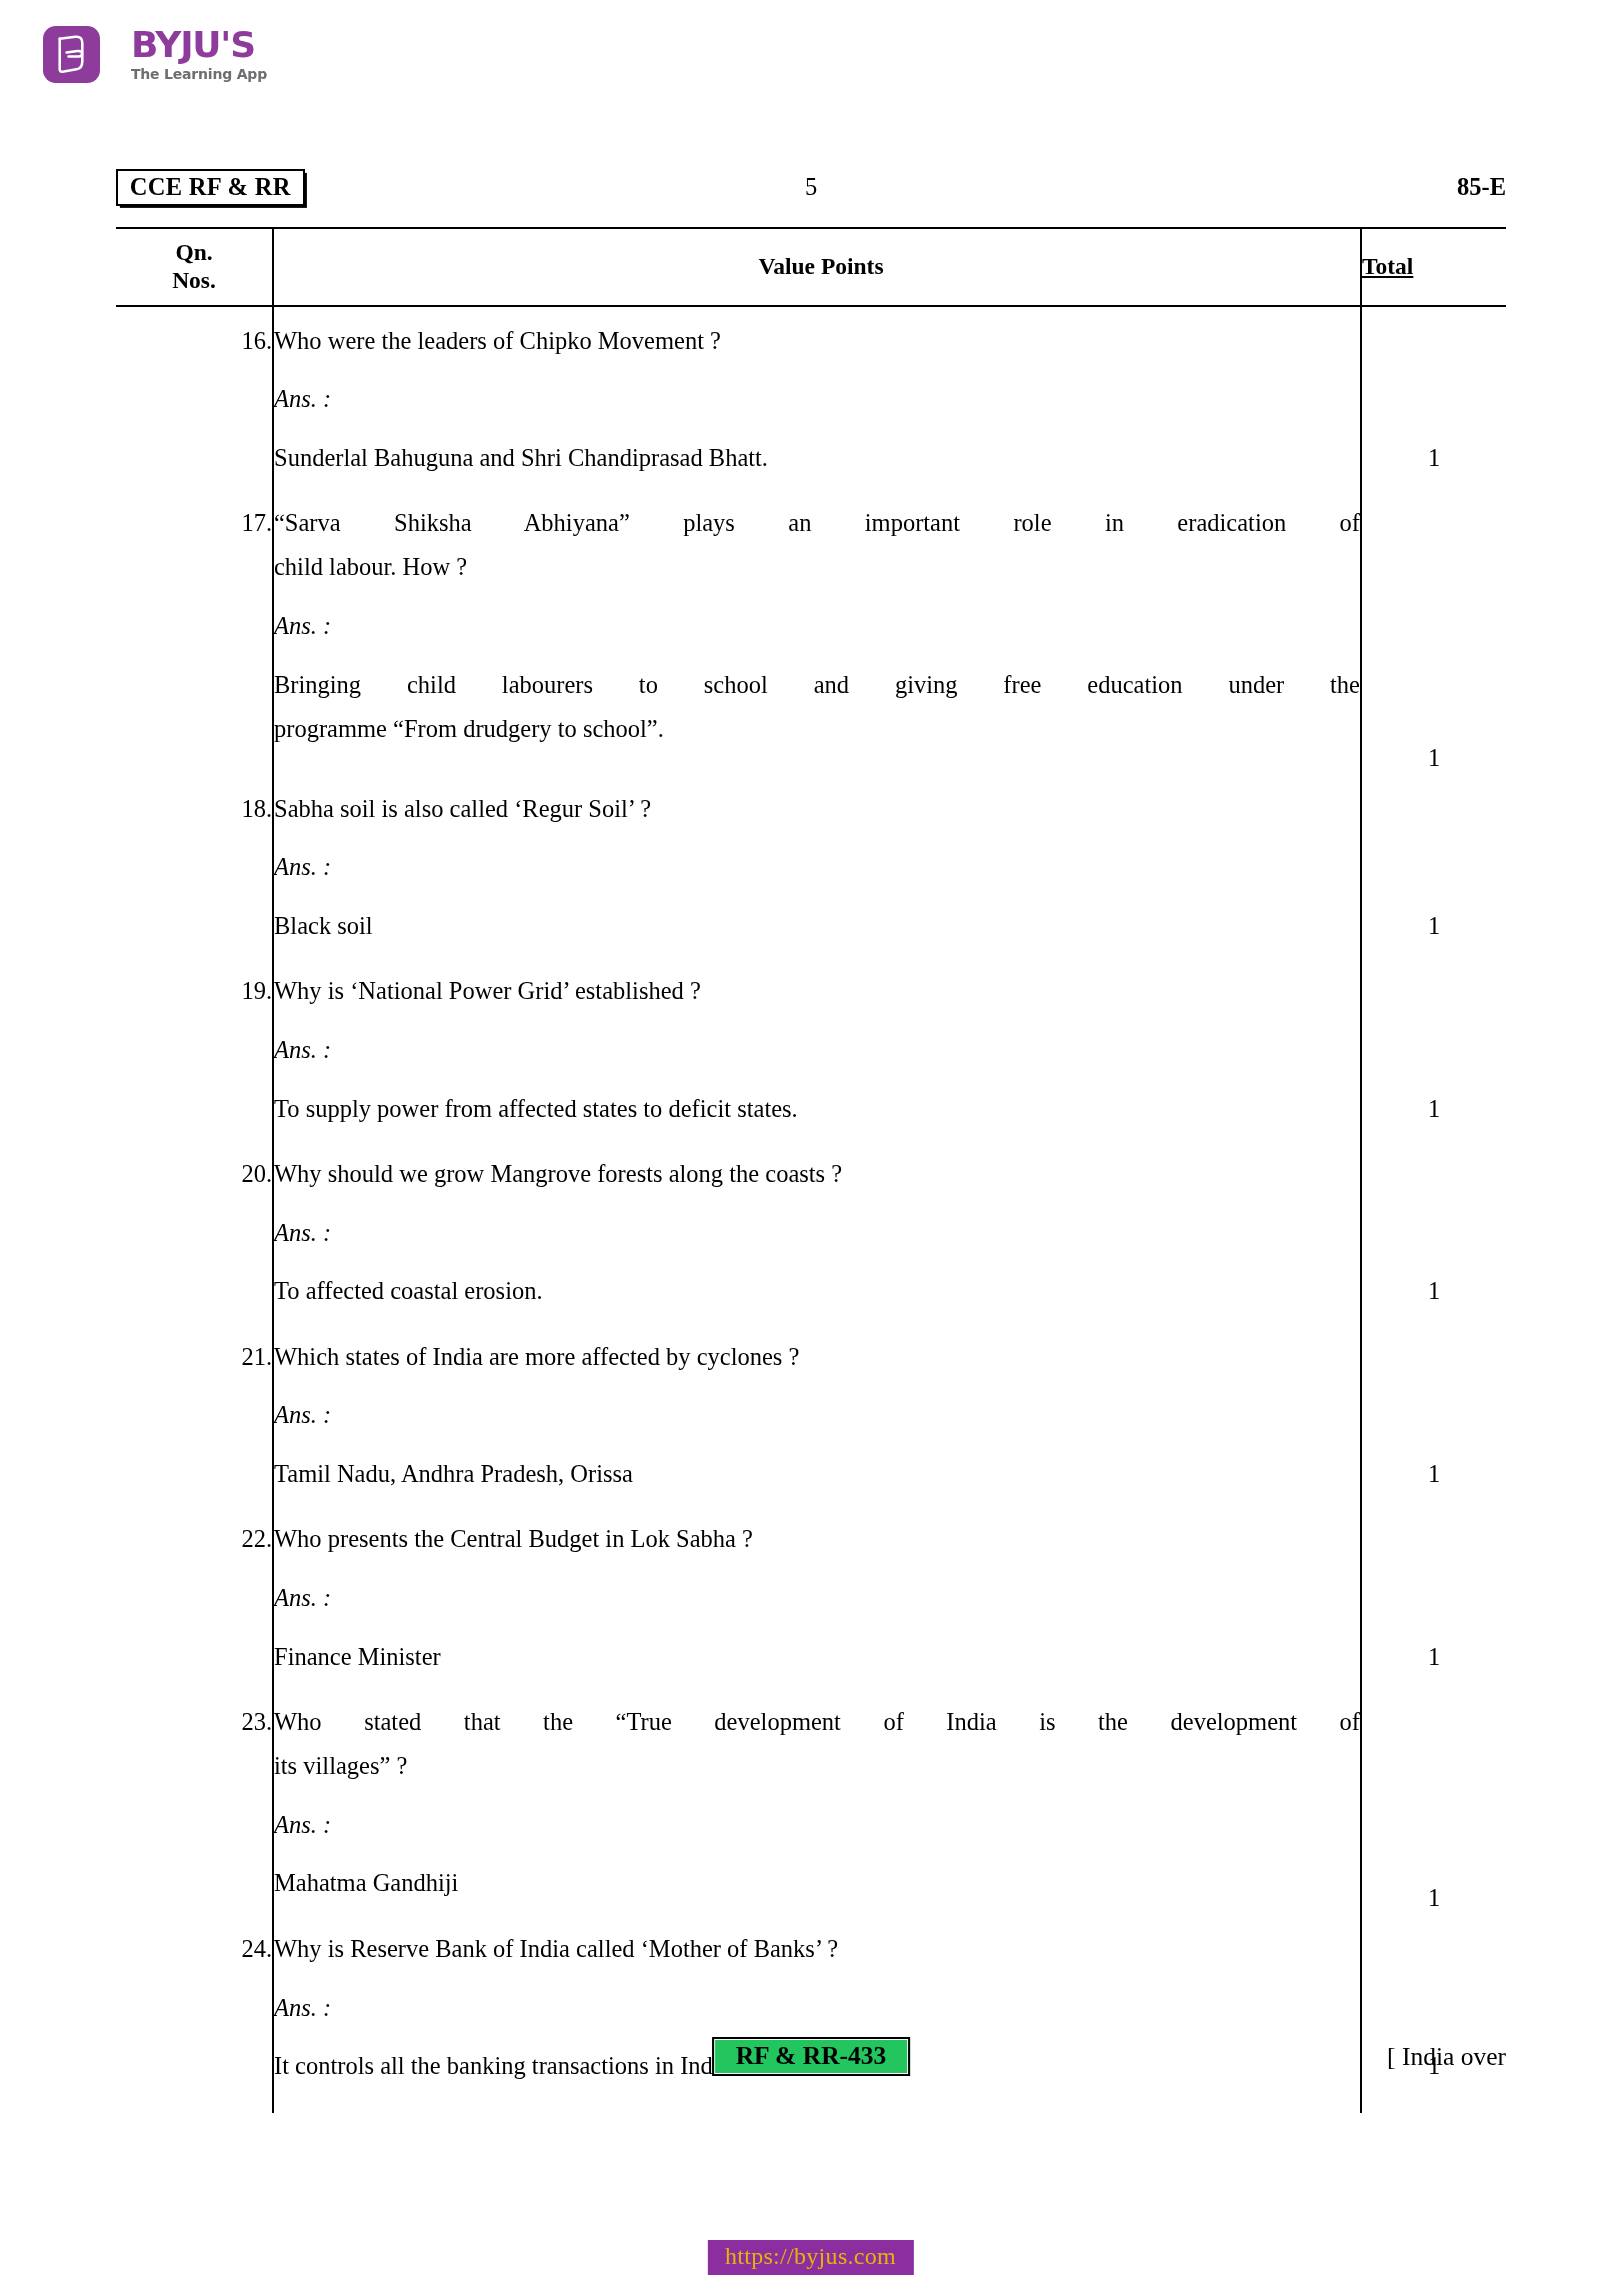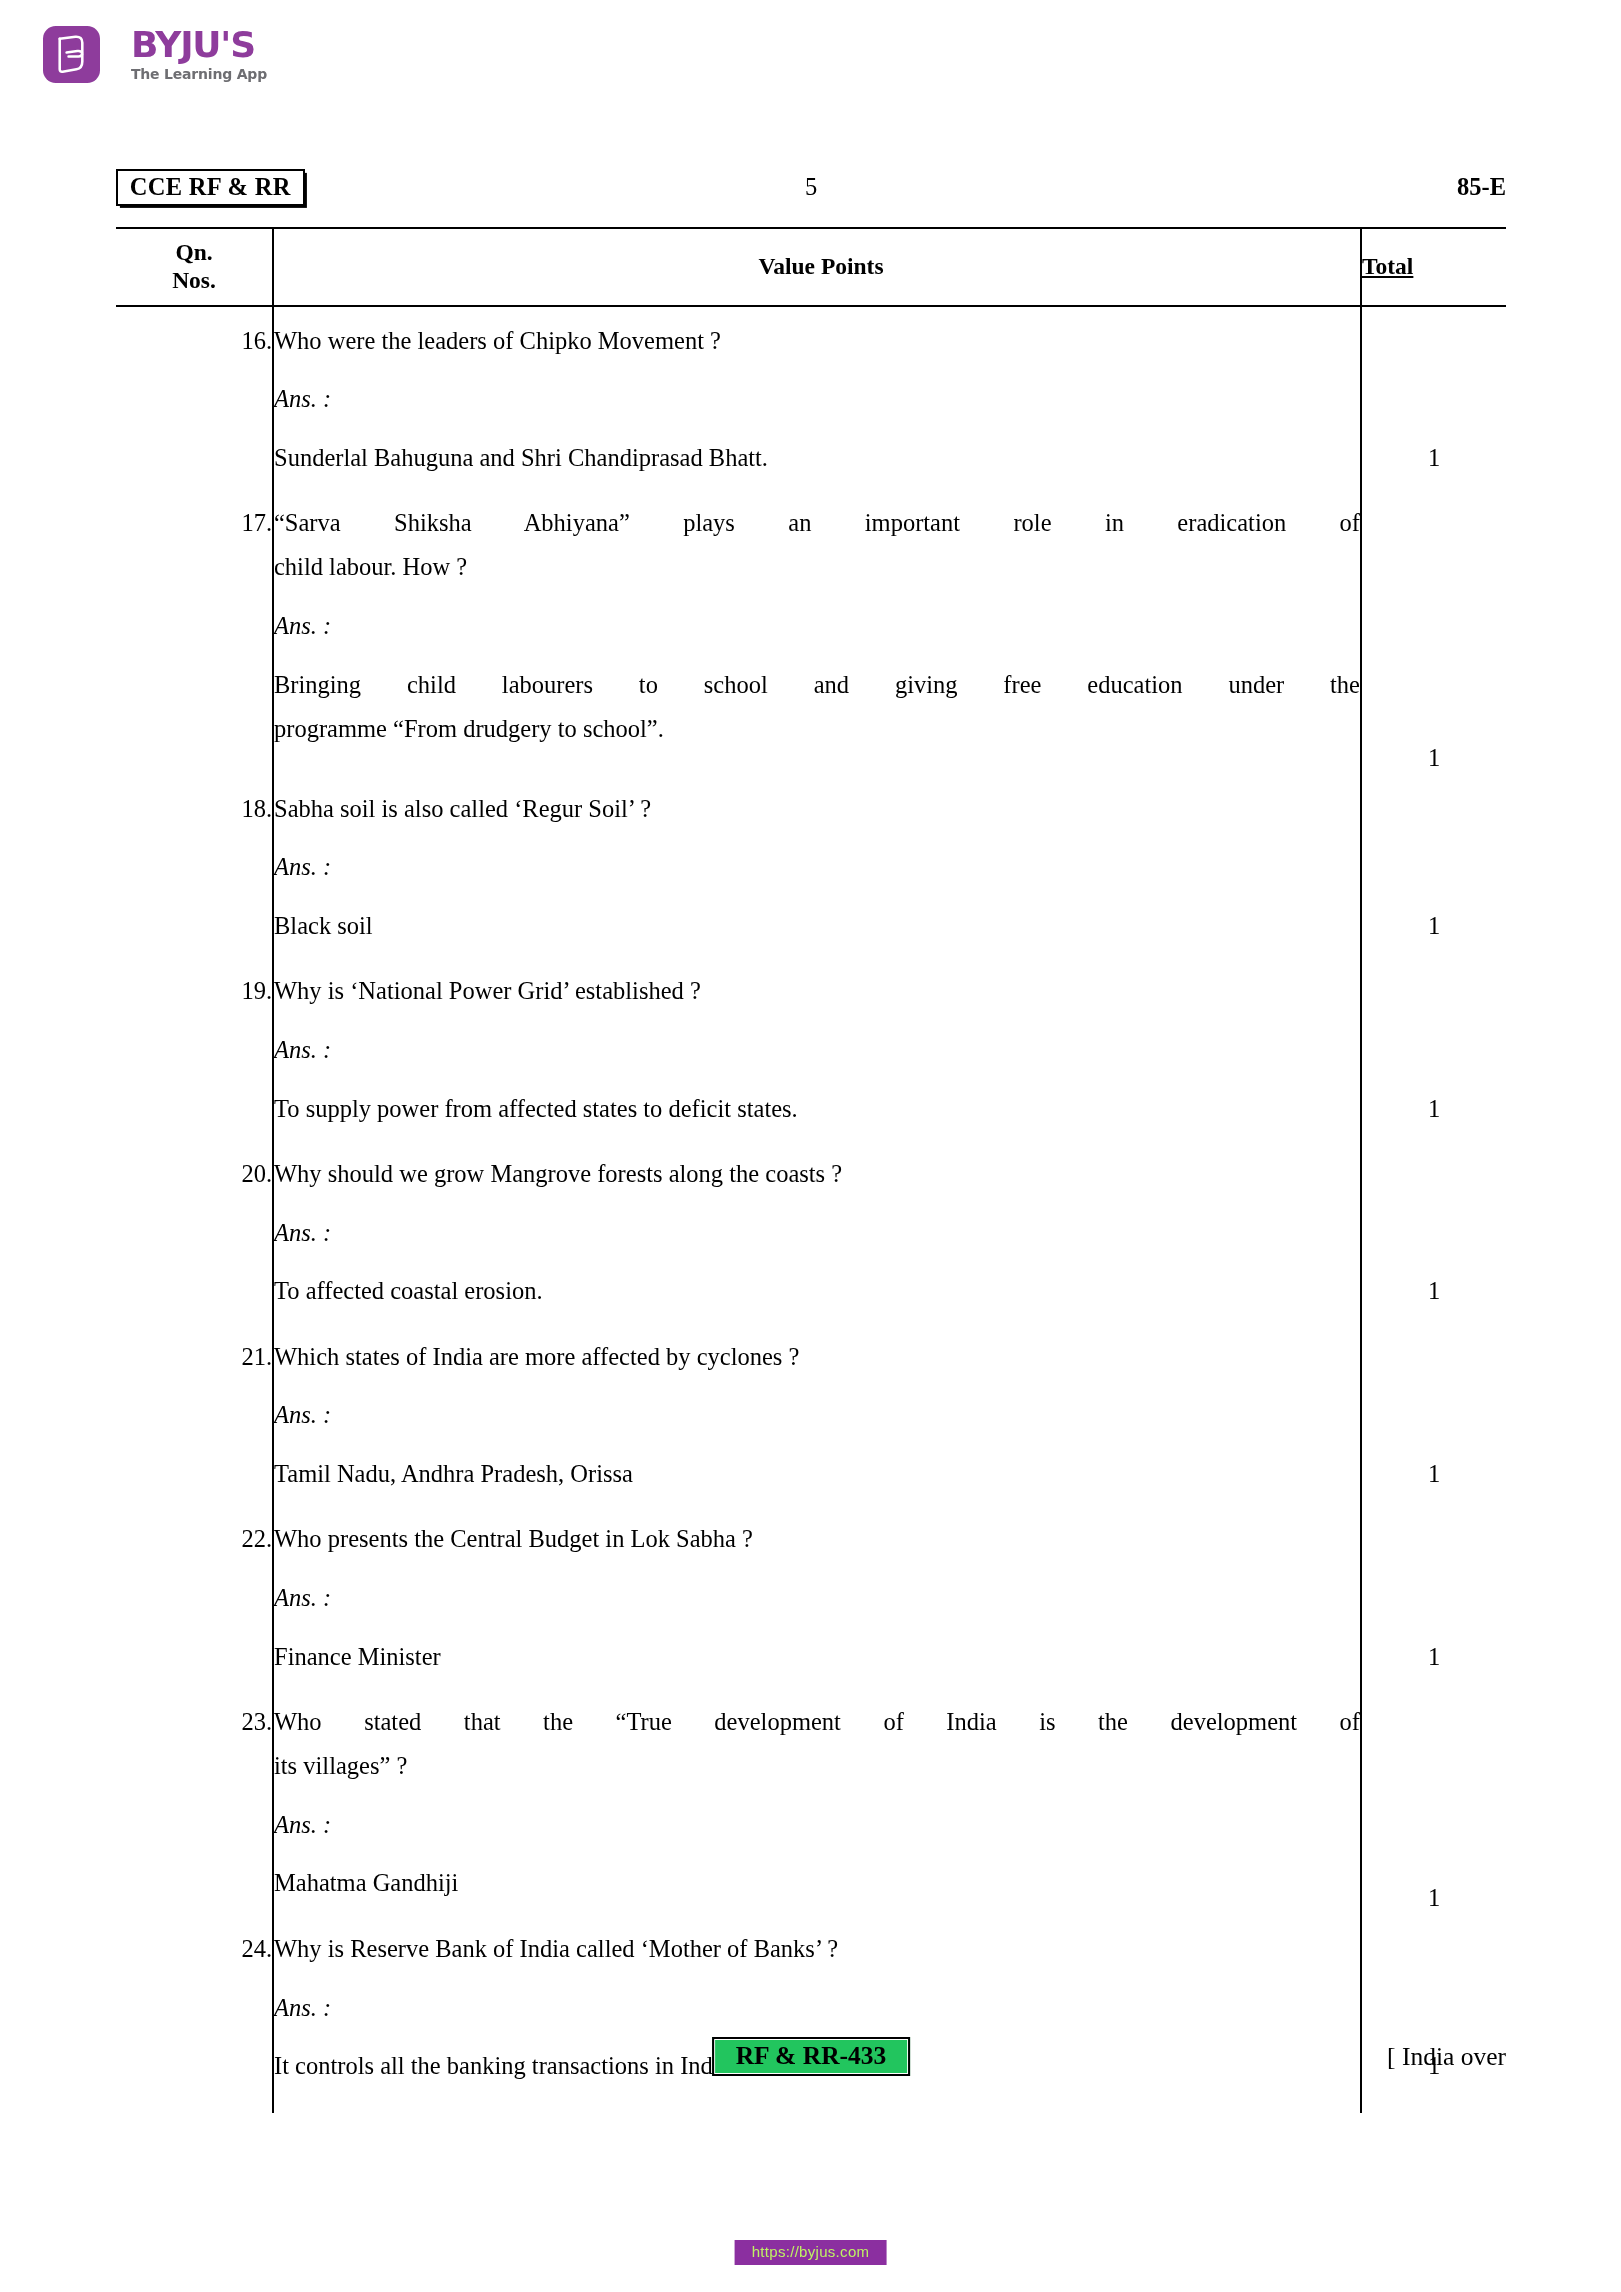--- a/index.html
+++ b/index.html
@@ -211,23 +211,23 @@
     line-height: 1;
   }
 
   
   .url-band {
     position: absolute;
     left: 50%;
     transform: translateX(-50%);
     top: 2240px;
     background: #8B2FA0;
-    color: #bef264;
-    font-family: Liberation Sans, sans-serif;
-    font-size: 15px;
+    color: #eab308;
+    font-family: Liberation Serif, serif;
+    font-size: 24px;
     letter-spacing: 0.3px;
     padding: 2.9px 17.6px 4.9px 17.6px;
     line-height: 1.15;
     white-space: nowrap;
   }
 </style>
 </head>
 <body>
 
 <div class="logo-block">

